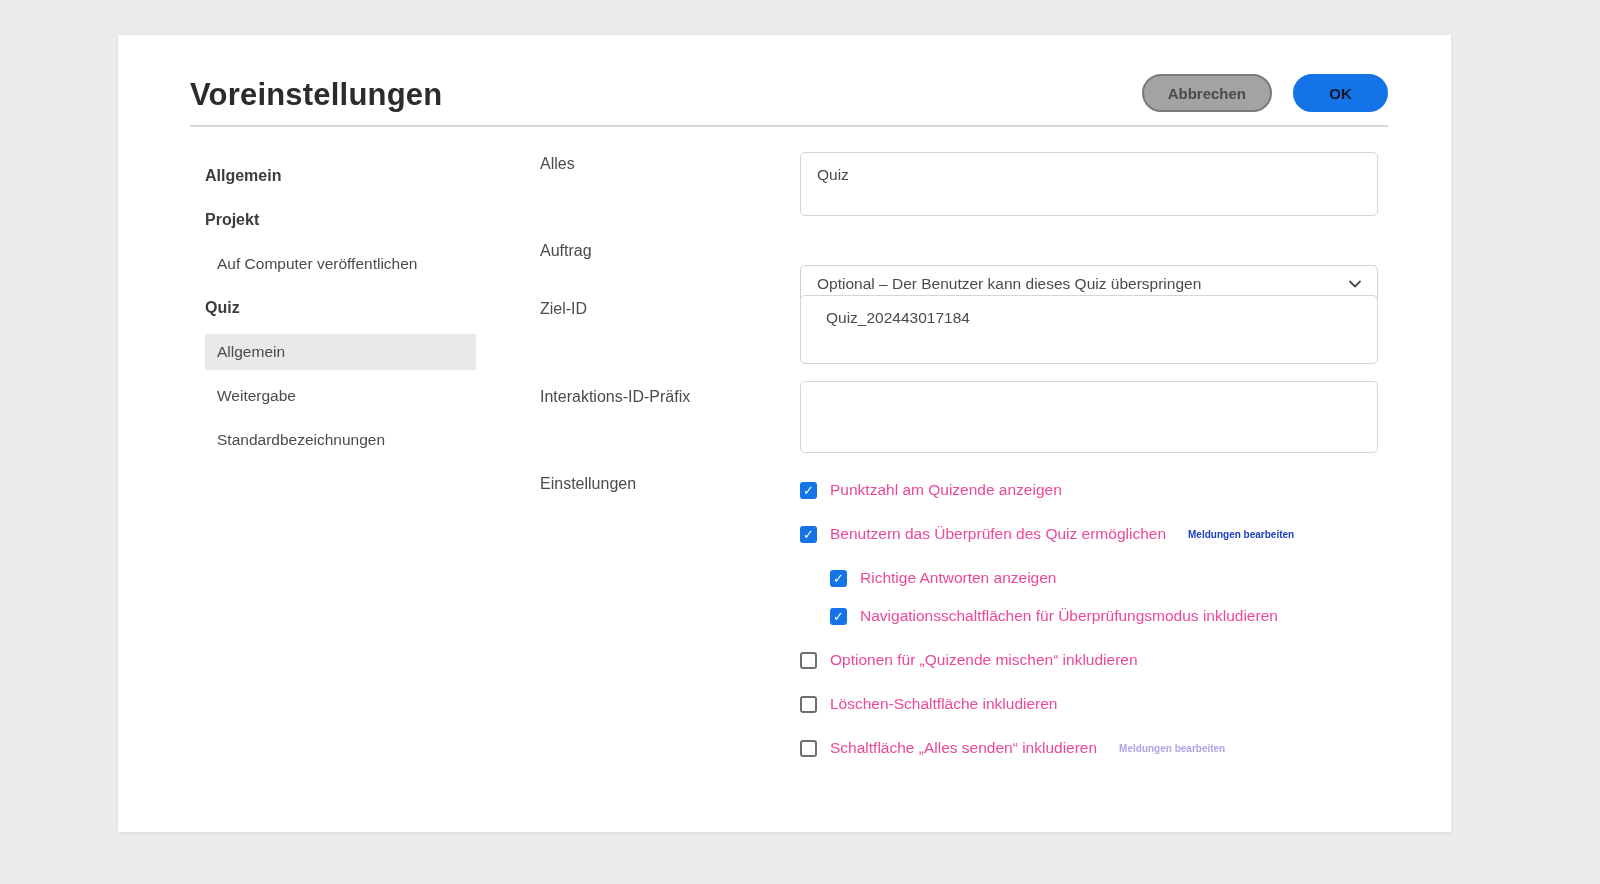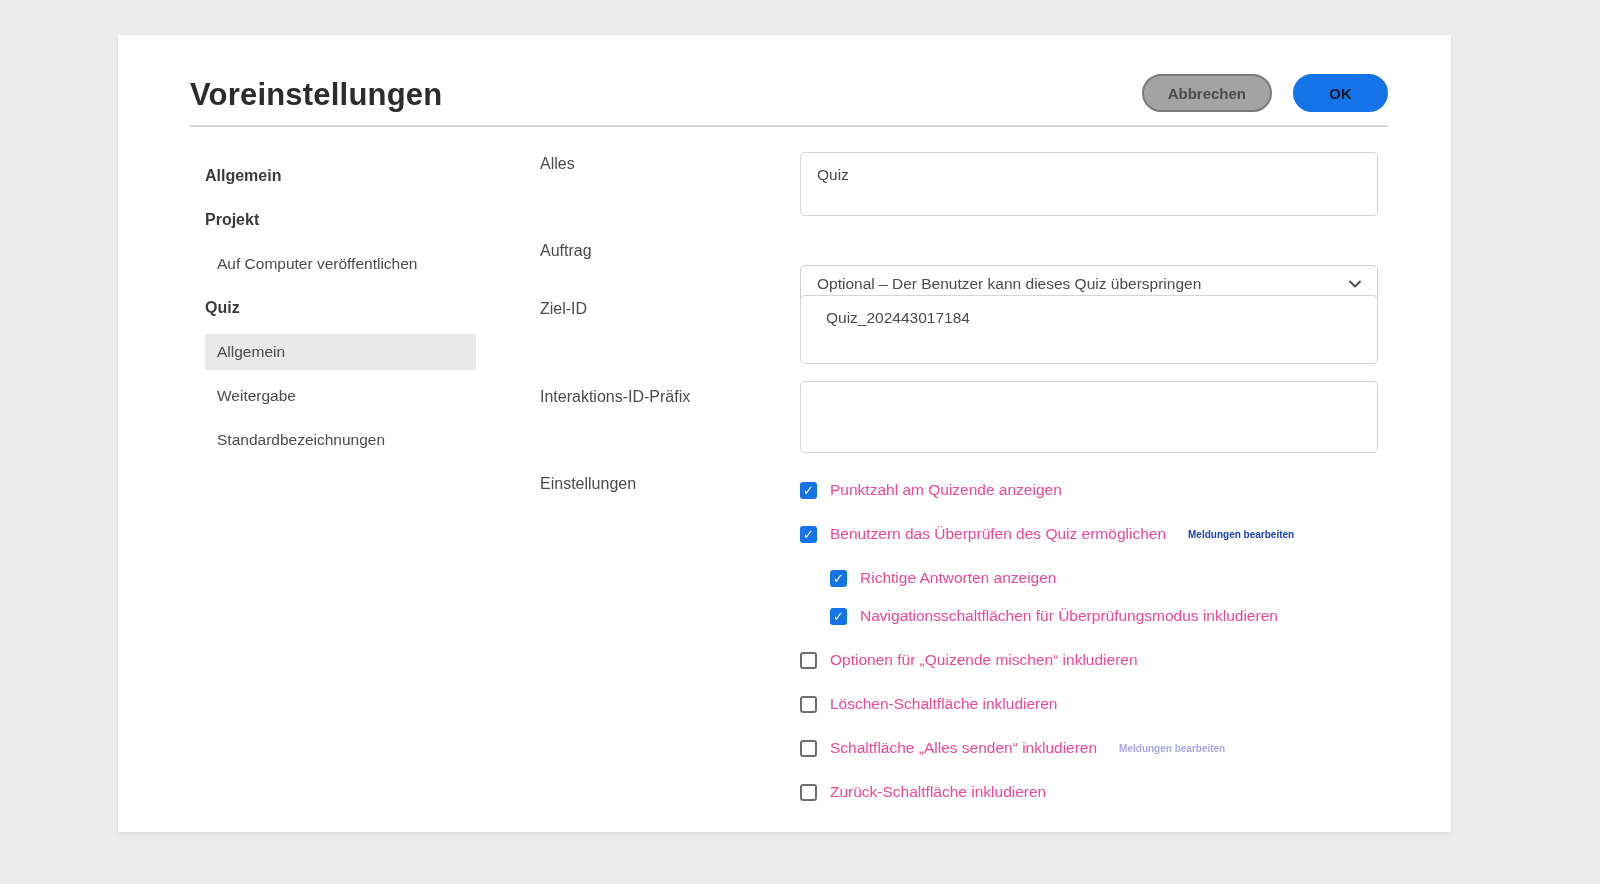--- a/index.html
+++ b/index.html
@@ -238,20 +238,16 @@
       <span class="cb"></span>
       <span class="cblabel">Löschen-Schaltfläche inkludieren</span>
     </div>
 
     <div class="cbrow">
       <span class="cb"></span>
       <span class="cblabel">Schaltfläche „Alles senden“ inkludieren</span>
       <a class="link link-disabled">Meldungen bearbeiten</a>
     </div>
 
-    <div class="cbrow">
-      <span class="cb"></span>
-      <span class="cblabel">Zurück-Schaltfläche inkludieren</span>
-    </div>
 
   </div>
 
 </div>
 
 </body></html>

